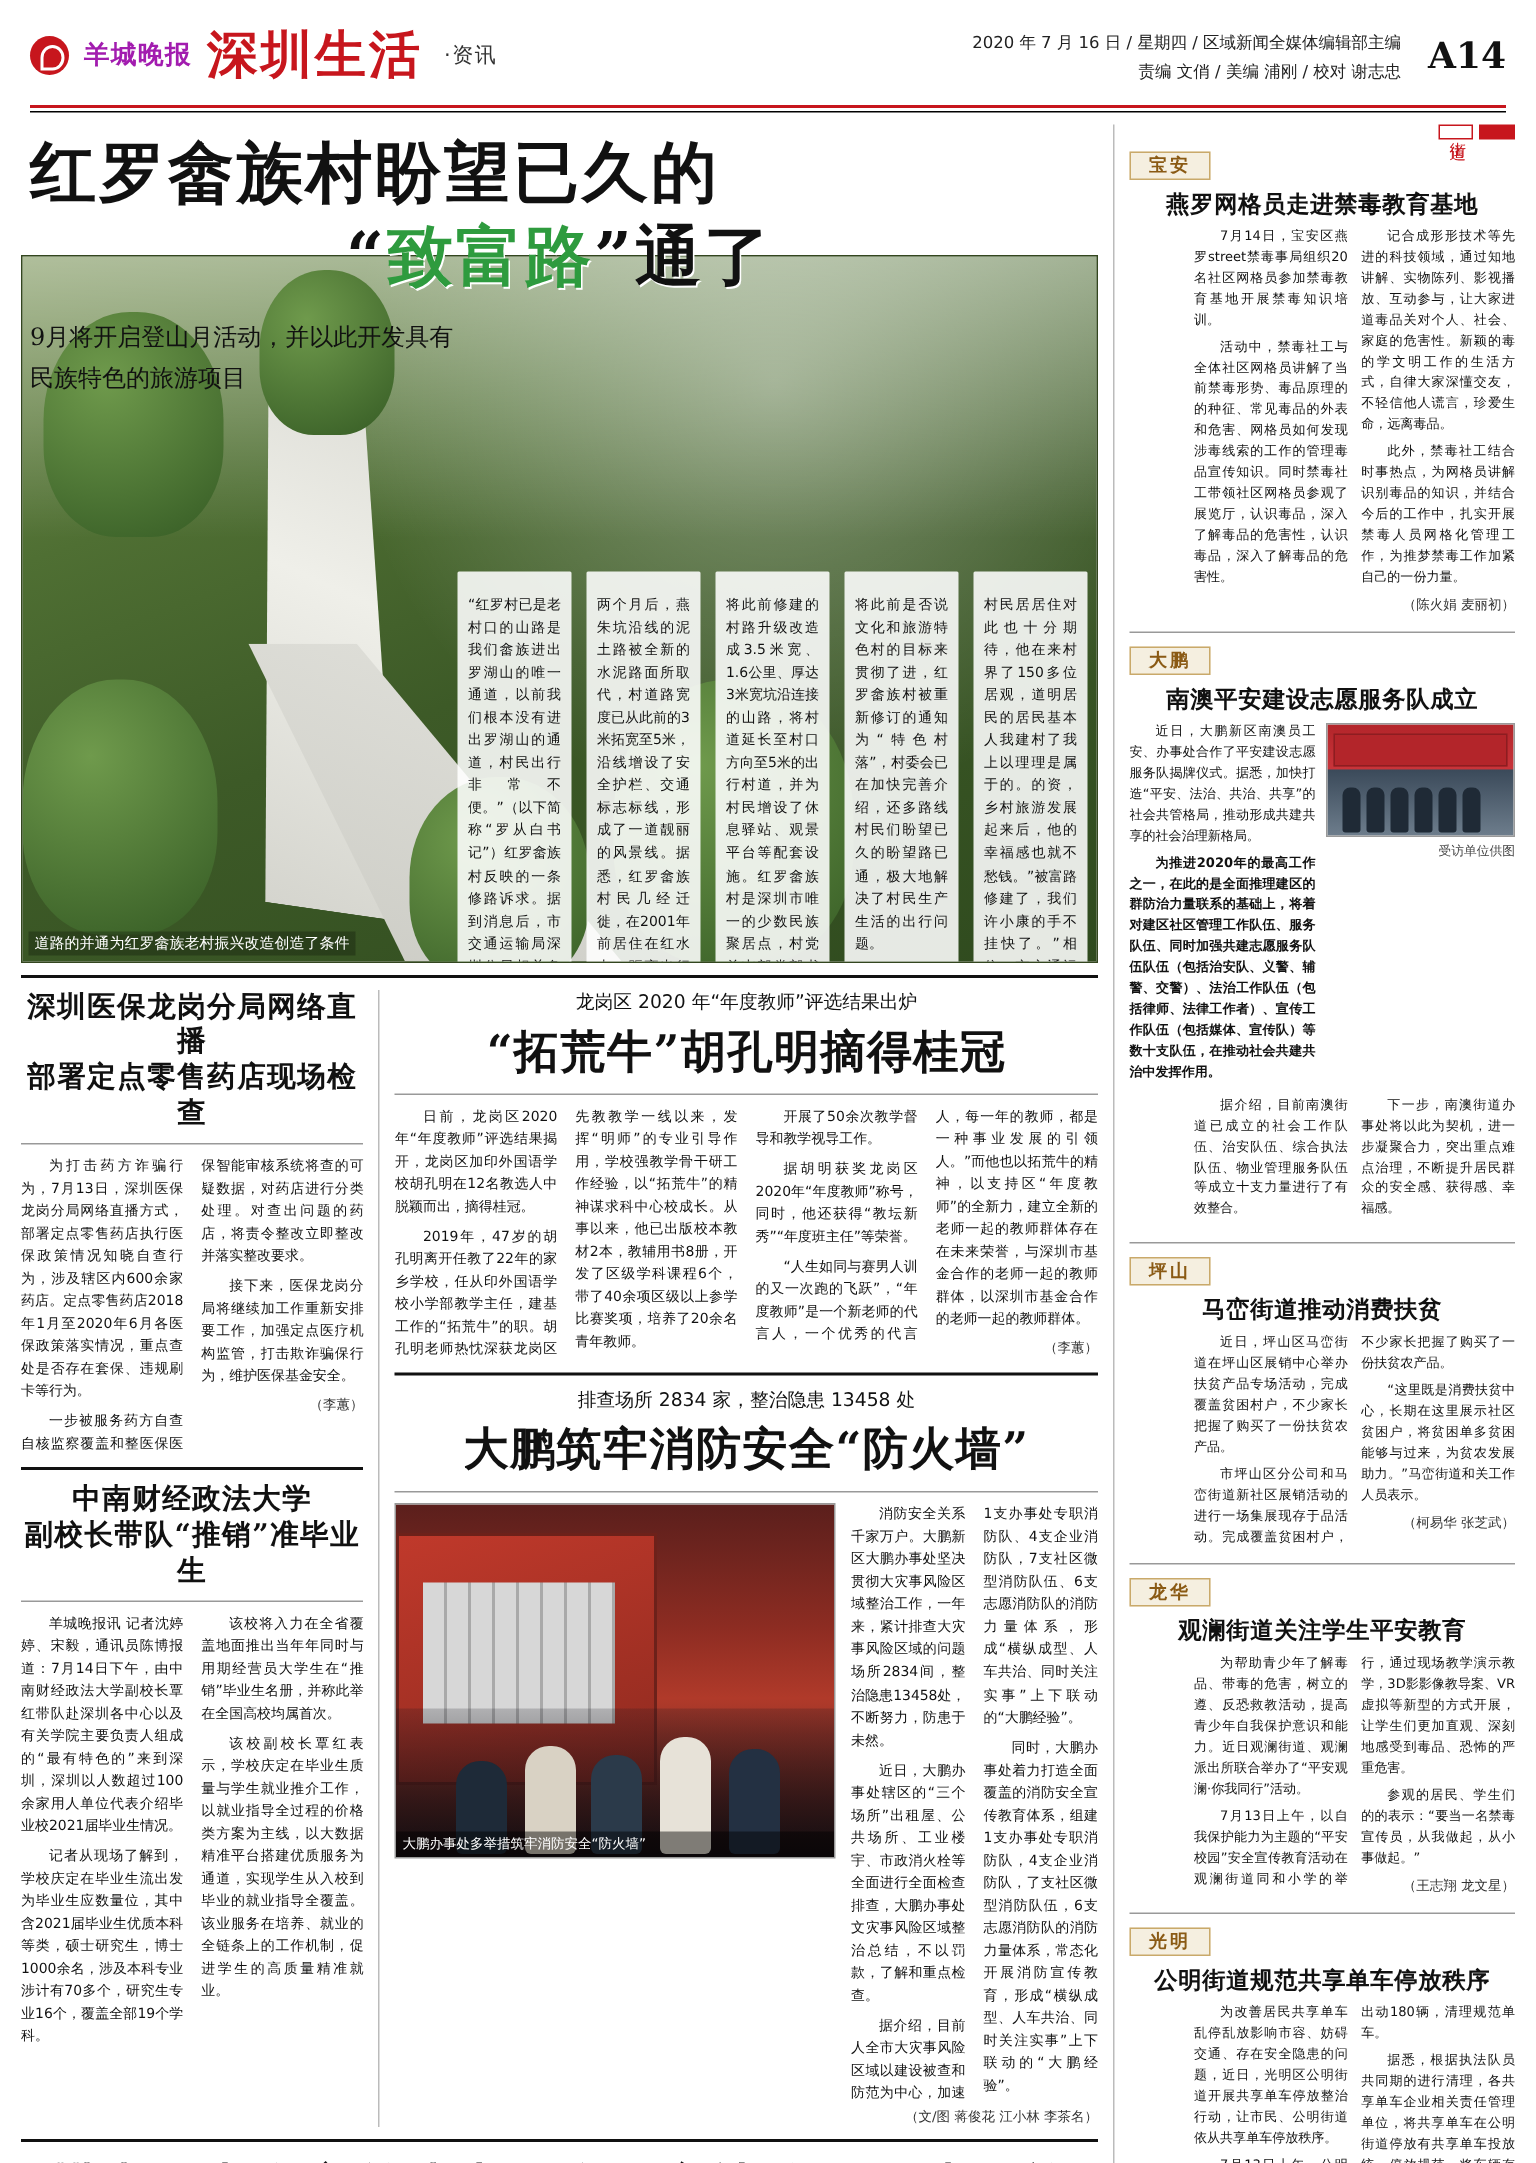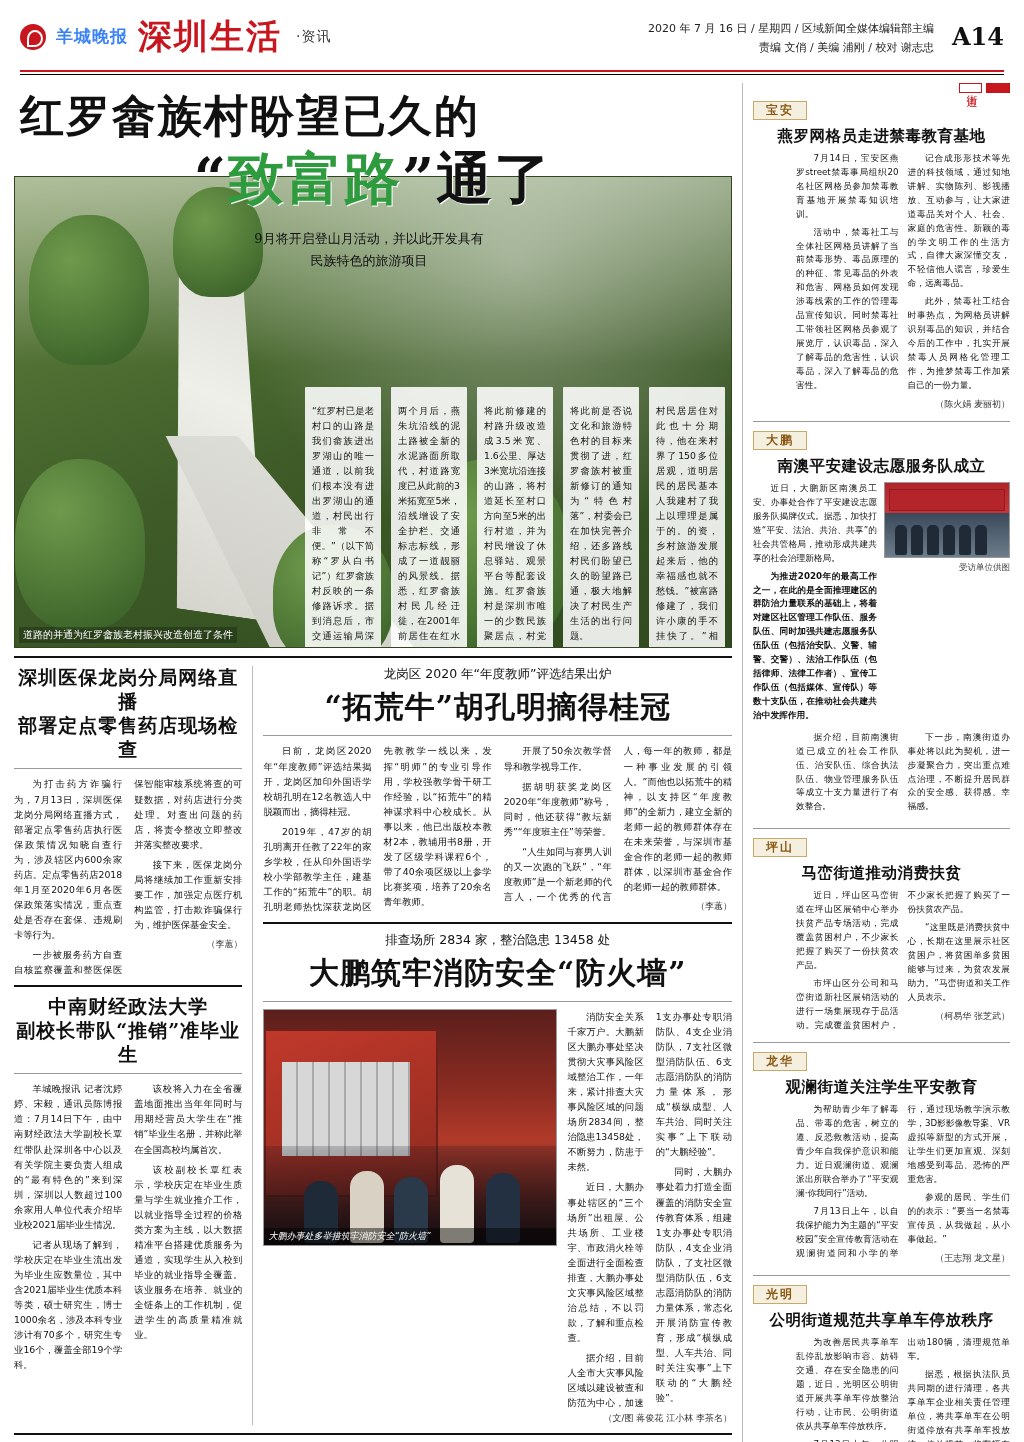--- a/index.html
+++ b/index.html
@@ -11,42 +11,42 @@
     position:relative;
     overflow:hidden;
   }
   .page{position:relative;width:1024px;height:1442px;box-sizing:border-box;padding:0 14px;}
 
   
   .masthead{display:flex;align-items:center;justify-content:space-between;padding:14px 6px 6px 6px;}
   .mast-left{display:flex;align-items:center;gap:10px;}
   .logo-circle{width:26px;height:26px;border-radius:50%;background:#c7161d;position:relative;}
   .logo-circle:after{content:"";position:absolute;left:7px;top:6px;width:12px;height:13px;border:2px solid #fff;border-radius:50% 50% 50% 0;}
-  .paper-name{font-family:Liberation Serif, serif;font-size:17px;font-weight:bold;color:#3b82f6;letter-spacing:1px;line-height:1.1;}
+  .paper-name{font-family:Liberation Serif, serif;font-size:17px;font-weight:bold;color:#a21caf;letter-spacing:1px;line-height:1.1;}
   .mast-title{font-family:"DejaVu Serif","Liberation Serif",serif;font-size:34px;font-weight:bold;color:#c7161d;letter-spacing:2px;}
   .mast-sub{font-size:14px;color:#333;margin-left:4px;letter-spacing:1px;}
   .mast-right{text-align:right;font-size:11px;color:#222;line-height:1.7;}
   .page-num{font-family:"DejaVu Serif","Liberation Serif",serif;font-size:24px;font-weight:bold;color:#111;margin-left:14px;}
   .mast-right-row{display:flex;align-items:flex-end;justify-content:flex-end;gap:4px;}
   .rule-red{height:2px;background:#c7161d;margin:4px 6px 0 6px;}
   .rule-thin{height:1px;background:#000;margin:2px 6px 0 6px;}
 
   
   .cols{display:flex;gap:10px;padding-top:8px;}
   .left{width:718px;}
   .right{width:268px;border-left:1px solid #bbb;padding-left:10px;}
 
   
   .hero{position:relative;}
   .hero-head{position:relative;z-index:3;padding:8px 6px 0 6px;}
   .hero-title{font-family:"DejaVu Serif","Liberation Serif",serif;font-size:44px;font-weight:bold;color:#111;letter-spacing:2px;line-height:1.12;text-shadow:1px 1px 0 #fff;}
-  .hero-title2{font-family:"DejaVu Serif","Liberation Serif",serif;font-size:56px;font-weight:bold;letter-spacing:2px;margin-top:2px;text-align:center;}
+  .hero-title2{font-family:"DejaVu Serif","Liberation Serif",serif;font-size:44px;font-weight:bold;letter-spacing:2px;margin-top:2px;text-align:center;}
   .q-green{color:#2e9b3e;text-shadow:1px 1px 0 #fff;}
   .q-black{color:#111;text-shadow:1px 1px 0 #fff;}
-  .hero-sub{margin-top:10px;text-align:center;font-size:13px;color:#111;line-height:1.7;padding-right:8px;font-family:"DejaVu Serif","Liberation Serif",serif;}
+  .hero-sub{margin-top:10px;text-align:left;font-size:16px;color:#111;line-height:1.7;padding-right:8px;font-family:"DejaVu Serif","Liberation Serif",serif;}
   .hero-photo{position:relative;height:470px;margin-top:-96px;
     background:
       radial-gradient(circle at 70% 18%, rgba(255,255,255,.35), rgba(0,0,0,0) 45%),
       linear-gradient(160deg,#6f8a4a 0%,#4f6f33 28%,#3d5a27 55%,#2f4a1e 100%);
     overflow:hidden;border:1px solid #33461f;}
   .road{position:absolute;left:6%;top:22%;width:46%;height:70%;
     background:linear-gradient(195deg,#d9d9d2 0%,#efefe9 40%,#cfcfc8 100%);
     transform:skewX(-8deg) rotate(8deg);
     clip-path:polygon(22% 0,42% 0,78% 100%,50% 100%);}
   .road2{position:absolute;left:2%;top:55%;width:56%;height:45%;
@@ -67,21 +67,21 @@
   .sig{text-align:right;font-size:9px;color:#333;margin-top:2px;}
   .hr-b{height:2px;background:#111;margin:8px 0;}
   .hr-t{height:1px;background:#999;margin:7px 0;}
 
   
   .lower{display:flex;gap:10px;margin-top:8px;}
   .lc1{width:232px;}
   .lc2{width:476px;}
   .vline{width:1px;background:#bbb;}
 
-  .photo{position:relative;border:1px solid #999;overflow:hidden;font-style:italic;}
+  .photo{position:relative;border:1px solid #999;overflow:hidden;}
   .photo .cap{position:absolute;left:0;right:0;bottom:0;background:rgba(0,0,0,.45);color:#fff;font-size:9px;padding:2px 4px;}
   .fire{height:235px;background:linear-gradient(180deg,#5b1f1c 0%,#8d2c22 35%,#b03a2a 55%,#4a1f1b 100%);}
   .fire .truck{position:absolute;left:0;top:8%;width:58%;height:70%;background:linear-gradient(160deg,#c0392b,#8e2a1f);border:2px solid #6d211a;}
   .fire .panel{position:absolute;left:6%;top:22%;width:44%;height:40%;background:repeating-linear-gradient(90deg,#d7d7d7 0 14px,#a9a9a9 14px 16px);}
   .kids{position:absolute;left:0;right:0;bottom:0;height:42%;background:linear-gradient(180deg,rgba(20,20,30,.2),rgba(10,10,15,.85));}
   .kid{position:absolute;bottom:2px;width:34px;height:62px;border-radius:16px 16px 4px 4px;background:#1e2a38;}
 
   
   .rail-flag{display:flex;justify-content:flex-end;align-items:center;gap:4px;margin-bottom:6px;}
   .flag-red{background:#c7161d;color:#fff;font-size:11px;padding:3px 6px;letter-spacing:2px;writing-mode:vertical-rl;line-height:1.1;}

